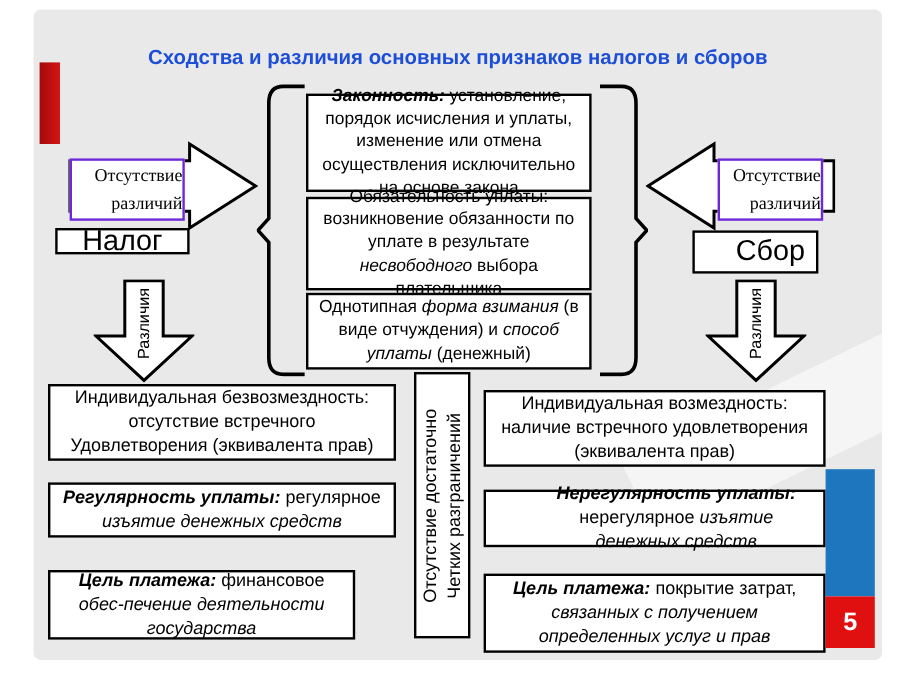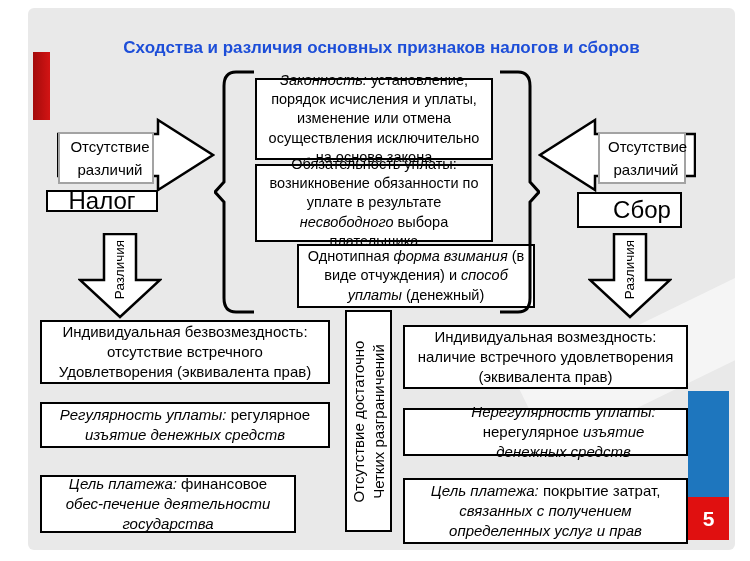--- a/index.html
+++ b/index.html
@@ -24,27 +24,27 @@
     position:absolute;left:0;top:30px;width:100%;text-align:center;
     font-size:17px;font-weight:bold;color:#1d4ed8;
   }
   .wbox{
     position:absolute;background:#fff;border:2px solid #000;
     box-sizing:border-box;display:flex;align-items:center;justify-content:center;
     text-align:center;
   }
   .ctext{font-size:14.5px;line-height:1.32;padding:2px 5px;}
   .btext{font-size:15px;line-height:1.35;padding:2px 6px;}
-  .lead{font-style:italic;}
+  .lead{font-style:italic;font-weight:bold;}
   .lead-block{display:block;}
   .em{font-style:italic;}
   .entity{font-size:24px;}
   .arrow-label{
-    position:absolute;background:#fff;border:2px solid #a3a3a3;box-sizing:border-box;
-    font-size:15px;line-height:1.5;padding:2px 0 0 8px;z-index:3;text-align:center;
+    position:absolute;background:#fff;border:2px solid #6d28d9;box-sizing:border-box;
+    font-size:15px;line-height:1.5;padding:2px 0 0 8px;z-index:3;text-align:right;font-family:Liberation Serif, serif;
   }
   .arrow-svg{position:absolute;z-index:1;}
   .down-arrow{position:absolute;z-index:1;}
   .down-arrow .vlabel{
     position:absolute;left:50%;top:36px;width:0;height:0;
     display:flex;align-items:center;justify-content:center;
   }
   .down-arrow .vlabel span{
     transform:rotate(-90deg);white-space:nowrap;font-size:13.5px;
   }
@@ -86,21 +86,21 @@
   </svg>
 
   <div class="wbox" style="left:227px;top:70px;width:238px;height:82px;">
     <div class="ctext"><span class="lead">Законность:</span><span> установление, порядок исчисления и уплаты, изменение или отмена осуществления исключительно на основе закона</span></div>
   </div>
 
   <div class="wbox" style="left:227px;top:156px;width:238px;height:78px;">
     <div class="ctext"><span class="lead-block">Обязательность уплаты:</span><span>возникновение обязанности по уплате в результате </span><span class="em">несвободного</span><span> выбора плательщика</span></div>
   </div>
 
-  <div class="wbox" style="left:227px;top:236px;width:238px;height:64px;margin-left:42px;">
+  <div class="wbox" style="left:227px;top:236px;width:238px;height:64px;">
     <div class="ctext"><span>Однотипная </span><span class="em">форма взимания</span><span> (в виде отчуждения) и </span><span class="em">способ уплаты</span><span> (денежный)</span></div>
   </div>
 
   <svg class="arrow-svg" style="left:29px;top:109px;" width="158" height="76" viewBox="0 0 158 76">
     <polygon points="1,17 101,17 101,3 156,38 101,73 101,59 1,59" fill="#fff" stroke="#000" stroke-width="2.5"></polygon>
   </svg>
   <div class="arrow-label" style="left:30px;top:124px;width:96px;height:52px;">
     <div>Отсутствие</div>
     <div>различий</div>
   </div>

